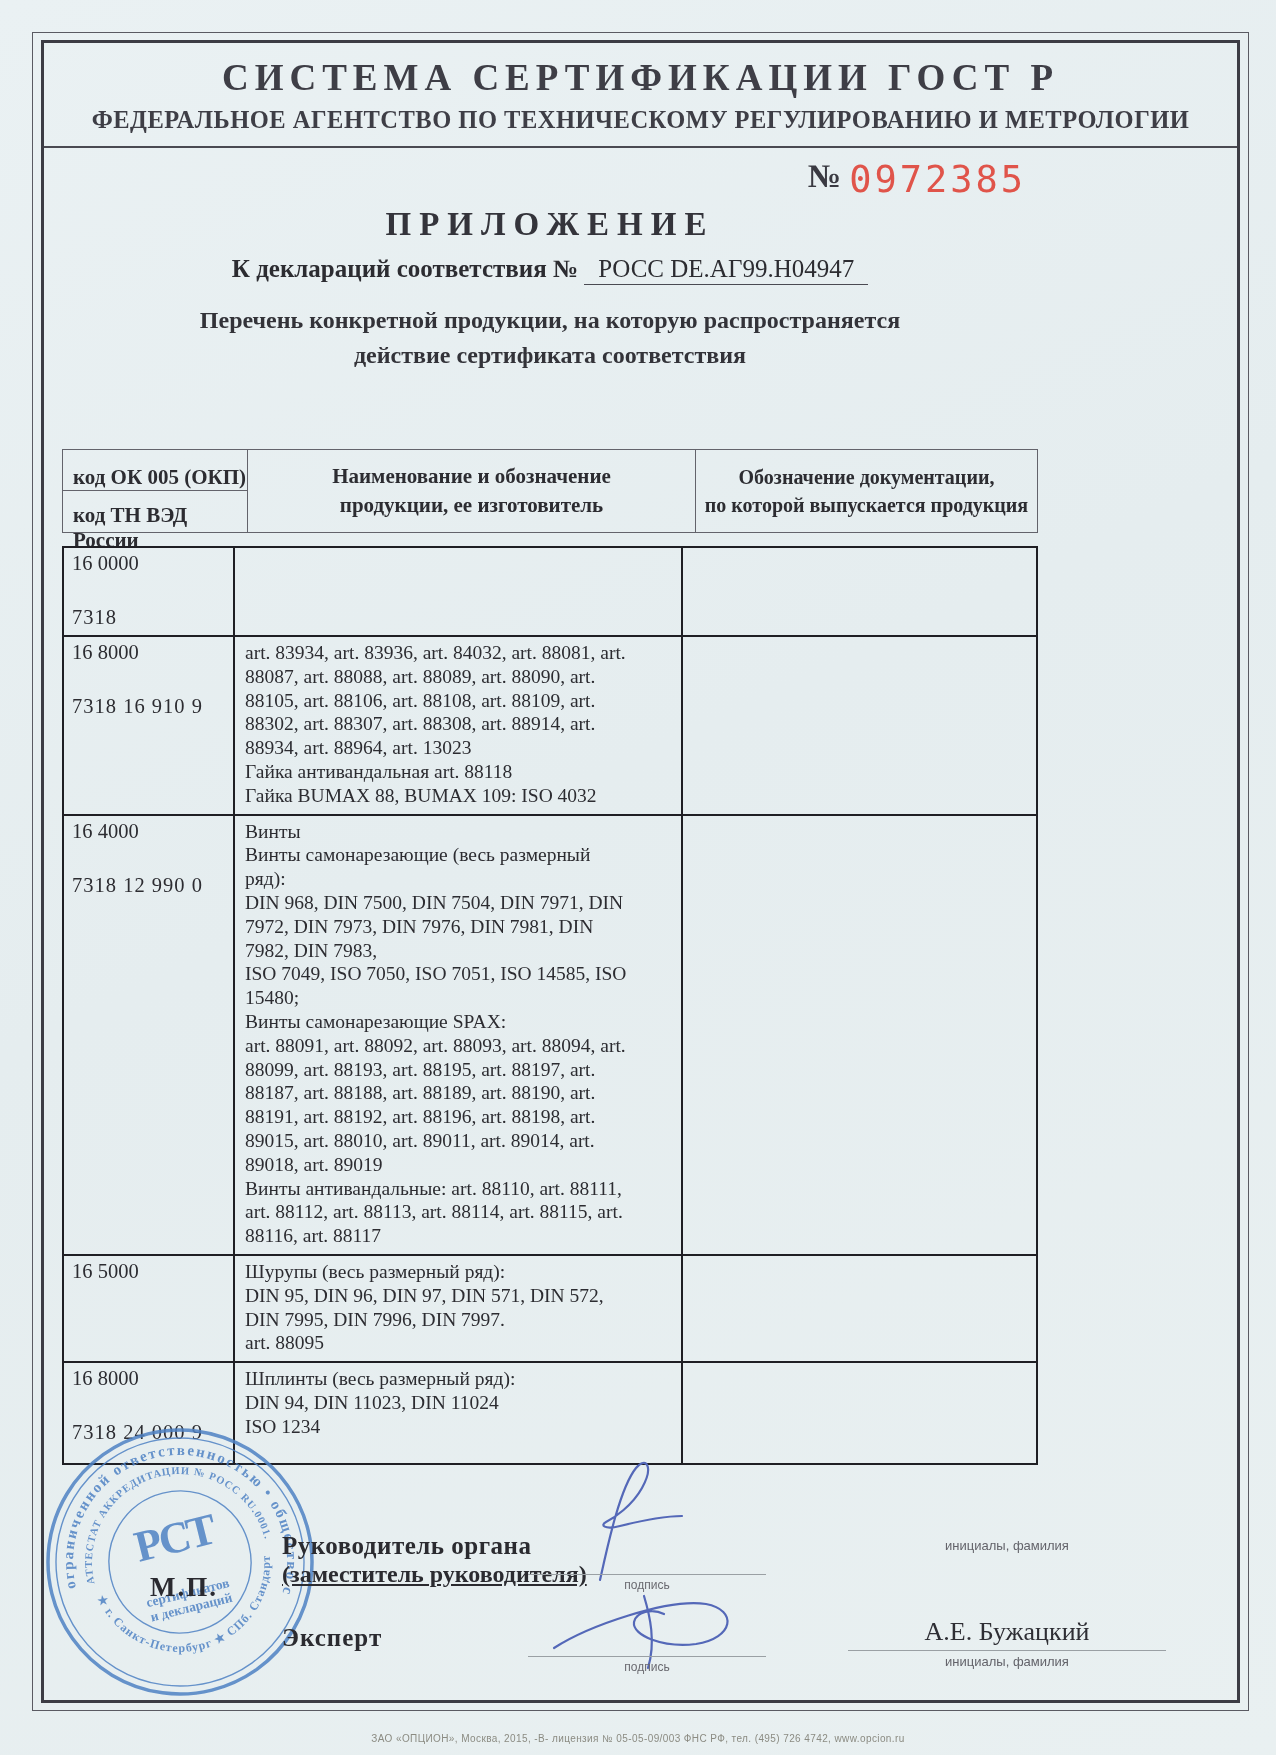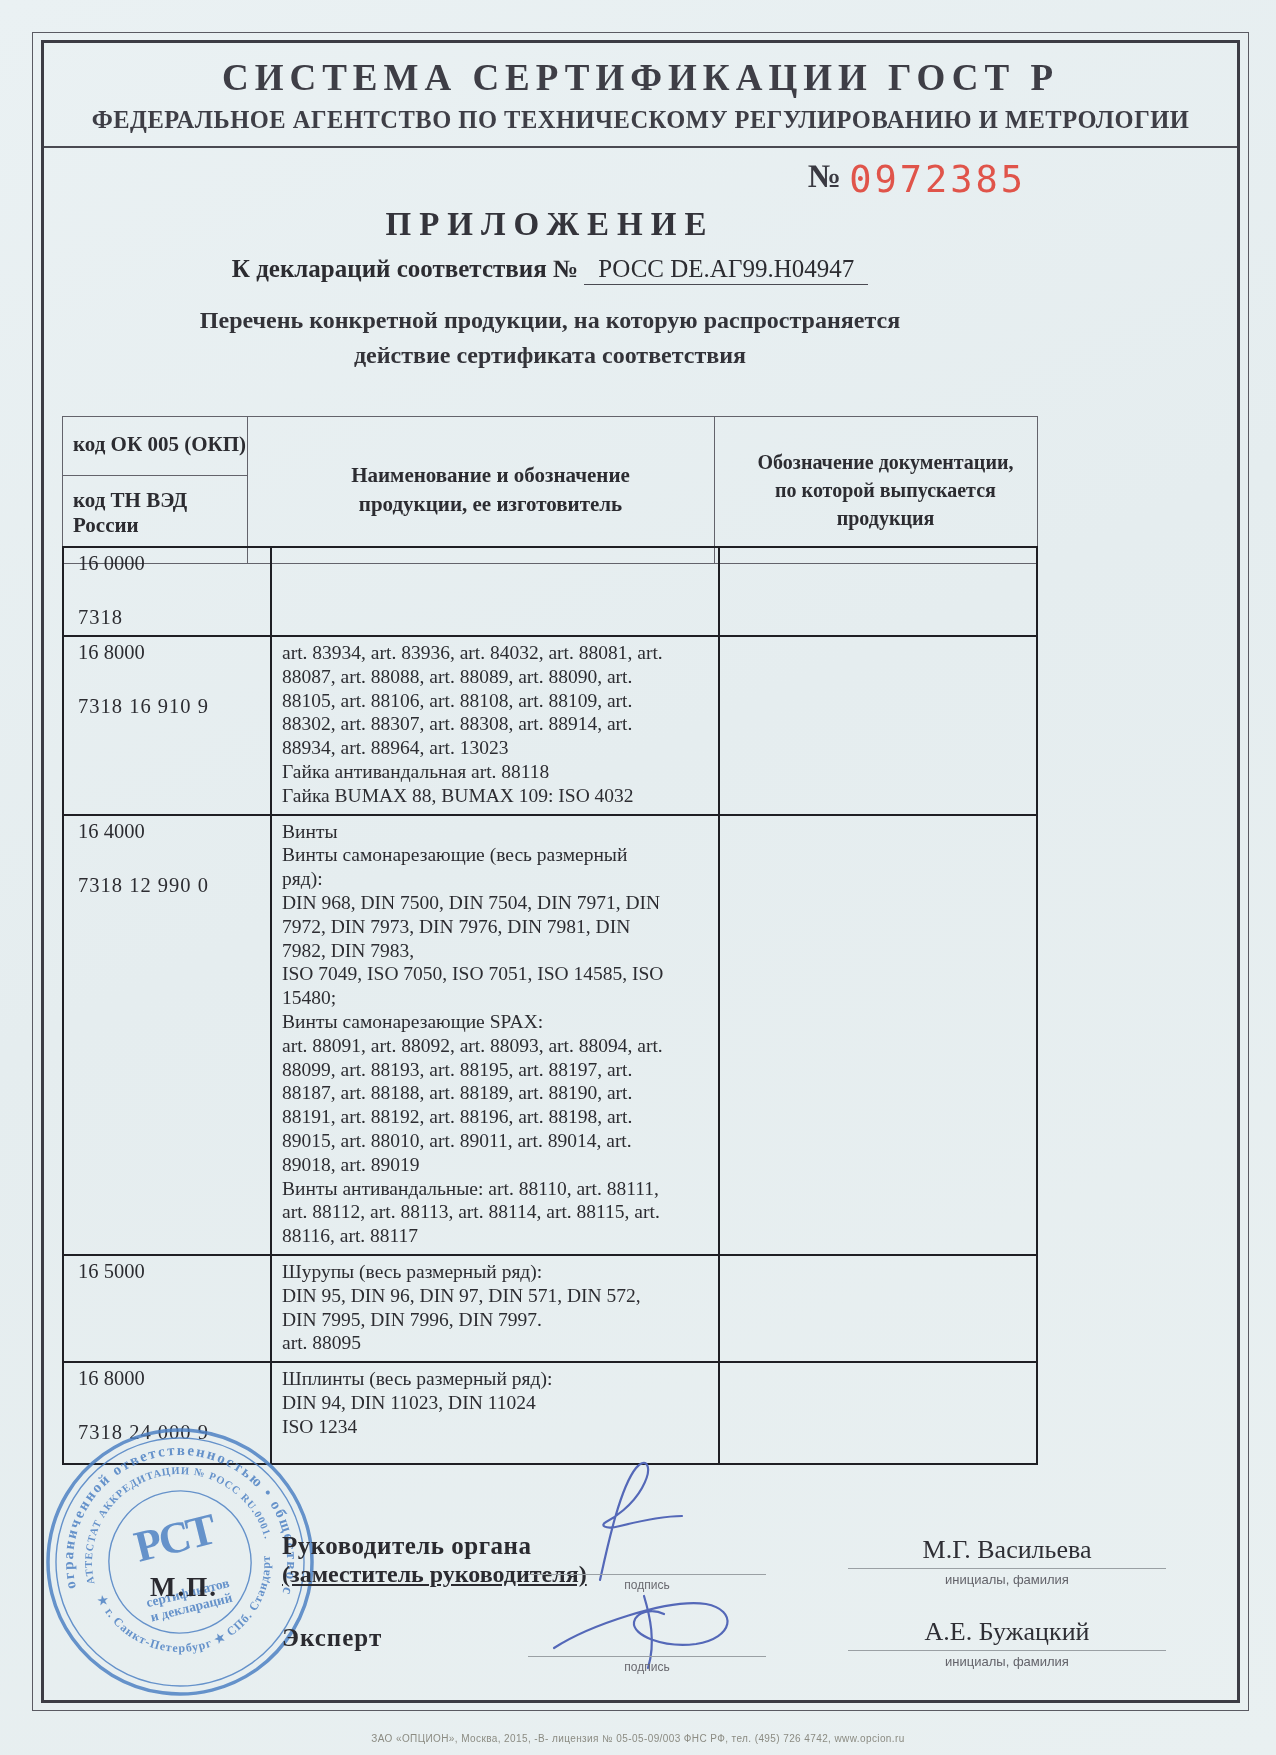--- a/index.html
+++ b/index.html
@@ -17,31 +17,31 @@
 
   .doc-number { position:absolute; left:808px; top:158px; white-space:nowrap; }
   .doc-number .nsign { font-size:33px; font-weight:600; color:#3a3a42; vertical-align:top; }
   .doc-number .digits { font-family:"DejaVu Sans Mono", monospace; font-size:37px; color:#e0544a; letter-spacing:3px; margin-left:8px; }
 
   .title { position:absolute; left:62px; width:976px; top:194px; text-align:center; font-size:33px; font-weight:bold; letter-spacing:8px; color:#34343b;margin-top:12px; }
   .cert-line { position:absolute; left:62px; width:976px; top:255px; text-align:center; font-size:25px; font-weight:600; }
   .cert-line .cert-val { font-weight:500; border-bottom:1.5px solid #4a4a52; padding:0 14px 2px 14px; margin-left:6px; }
   .intro { position:absolute; left:62px; width:976px; top:303px; text-align:center; font-size:24px; font-weight:bold; line-height:35px; color:#333339; white-space:pre-line; }
 
-  .tbl-head { position:absolute; left:62px; top:416px; width:976px; height:148px; display:flex; border:1.5px solid #63636b; box-sizing:border-box;gap:19px; }
+  .tbl-head { position:absolute; left:62px; top:449px; width:976px; height:84px; display:flex; border:1.5px solid #63636b; box-sizing:border-box; }
   .th-col1 { width:185px; border-right:1.5px solid #63636b; display:flex; flex-direction:column; box-sizing:border-box; }
   .th-col1-top { height:59px; border-bottom:1.5px solid #63636b; padding:15px 0 0 10px; font-weight:bold; font-size:21px; box-sizing:border-box; }
   .th-col1-bot { padding:12px 0 0 10px; font-weight:bold; font-size:21px; }
   .th-col2 { width:448px; border-right:1.5px solid #63636b; display:flex; align-items:center; justify-content:center; text-align:center; font-weight:bold; font-size:21px; line-height:29px; white-space:pre-line; box-sizing:border-box; }
   .th-col3 { flex:1; display:flex; align-items:center; justify-content:center; text-align:center; font-weight:bold; font-size:20px; line-height:28px; white-space:pre-line; }
 
   .tbl-body { position:absolute; left:62px; top:546px; width:976px; border:2.5px solid #1f1f24; box-sizing:border-box; }
   .row { display:flex; border-bottom:2px solid #1f1f24; }
   .row:last-child { border-bottom:none; }
-  .cell-codes { width:208px; border-right:2px solid #1f1f24; padding:1px 4px 4px 12px; font-size:20.5px; box-sizing:border-box; }
+  .cell-codes { width:171px; border-right:2px solid #1f1f24; padding:1px 4px 4px 6px; font-size:20.5px; box-sizing:border-box; }
   .code-okp { display:block; padding:3px 0 4px 2px; }
   .code-div { border-top:1.5px dotted #8f8f8f; margin-right:2px; }
   .code-tnved { display:block; padding:4px 0 2px 2px; letter-spacing:1px; }
   .cell-content { width:448px; border-right:2px solid #1f1f24; padding:4px 8px 6px 10px; font-size:19.5px; line-height:23.8px; white-space:pre-line; box-sizing:border-box; }
   .row:last-child .cell-content { padding-bottom:24px; }
   .cell-docs { flex:1; }
 
   .stamp { position:absolute; left:40px; top:1422px; width:280px; height:280px; opacity:.85; transform:rotate(-14deg); }
   .mp-label { position:absolute; left:150px; top:1572px; font-size:27px; font-weight:600; letter-spacing:2px; color:#2a2a30; }
 
@@ -218,21 +218,20 @@
   </svg>
 
   <div class="sigline sigline1">
     <div class="sigcap">подпись</div>
   </div>
   <div class="sigline sigline2">
     <div class="sigcap">подпись</div>
   </div>
 
   <div class="name-block name1">
-    <span class="name">М.Г. Васильева</span>
     <div class="namecap">инициалы, фамилия</div>
   </div>
   <div class="name-block name2">
     <span class="name">А.Е. Бужацкий</span>
     <div class="namecap">инициалы, фамилия</div>
   </div>
 
   <div class="footer">ЗАО «ОПЦИОН», Москва, 2015, -В-     лицензия № 05-05-09/003 ФНС РФ,  тел. (495) 726 4742,  www.opcion.ru</div>
 </div>
 

